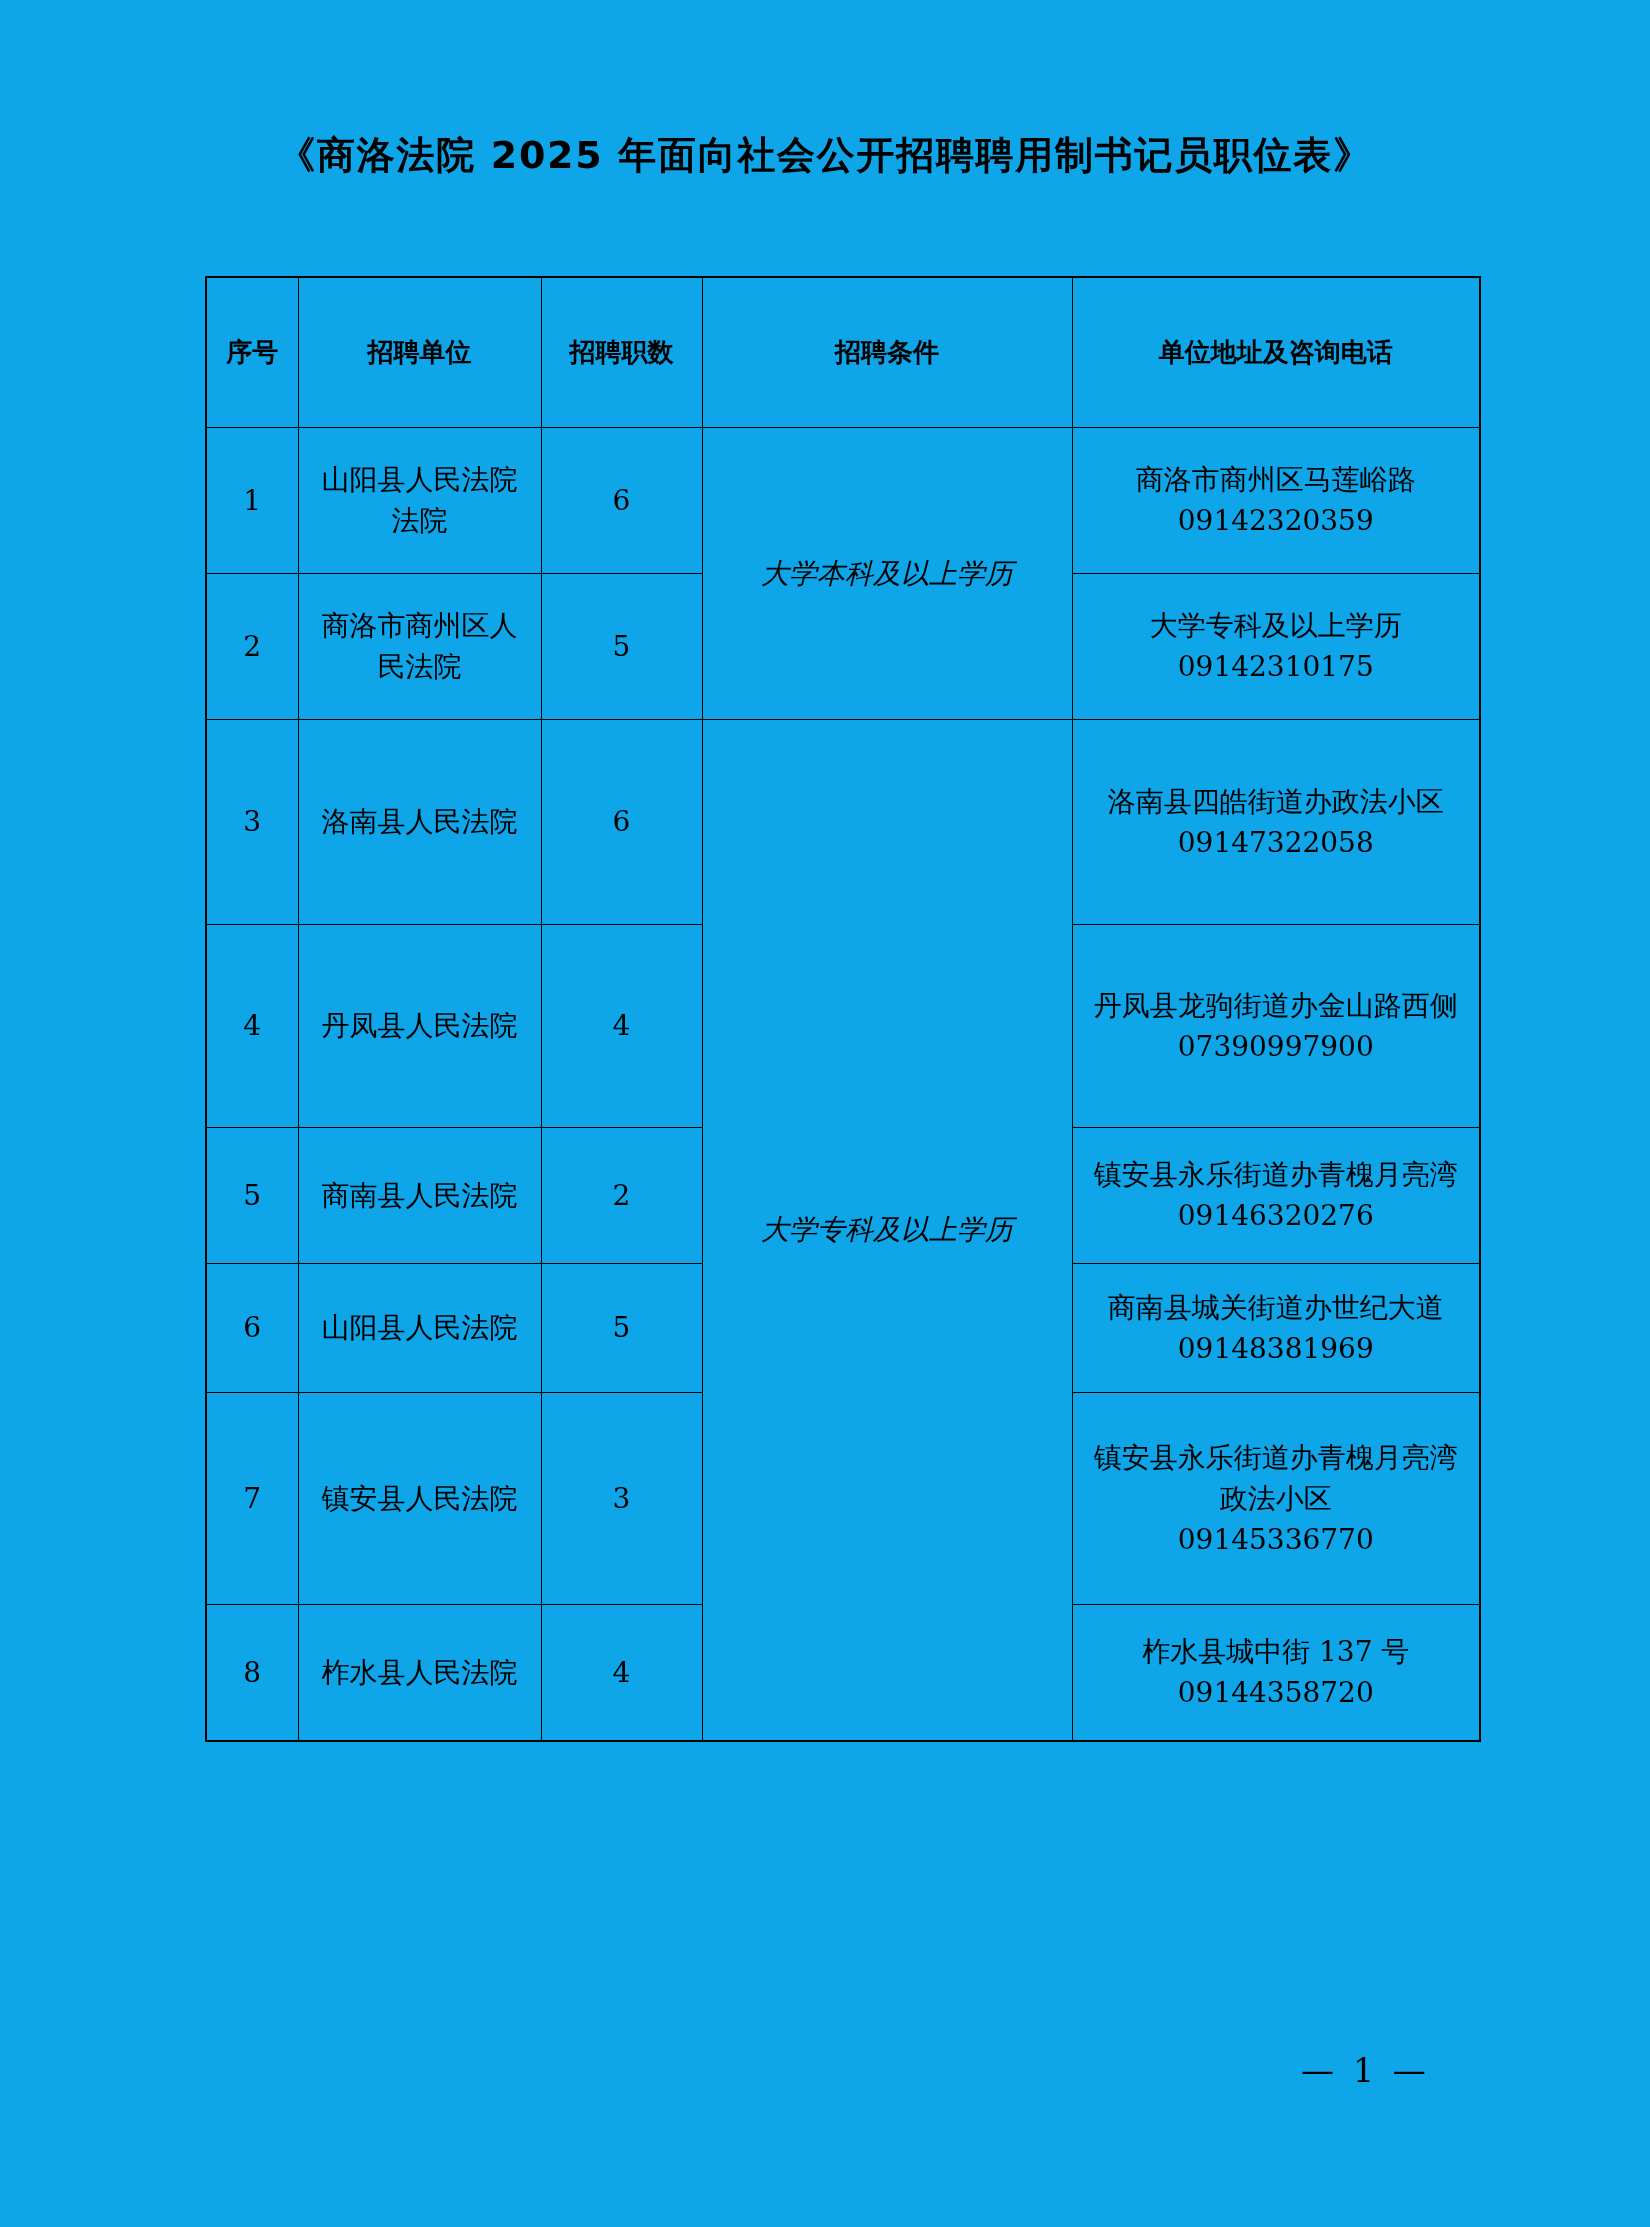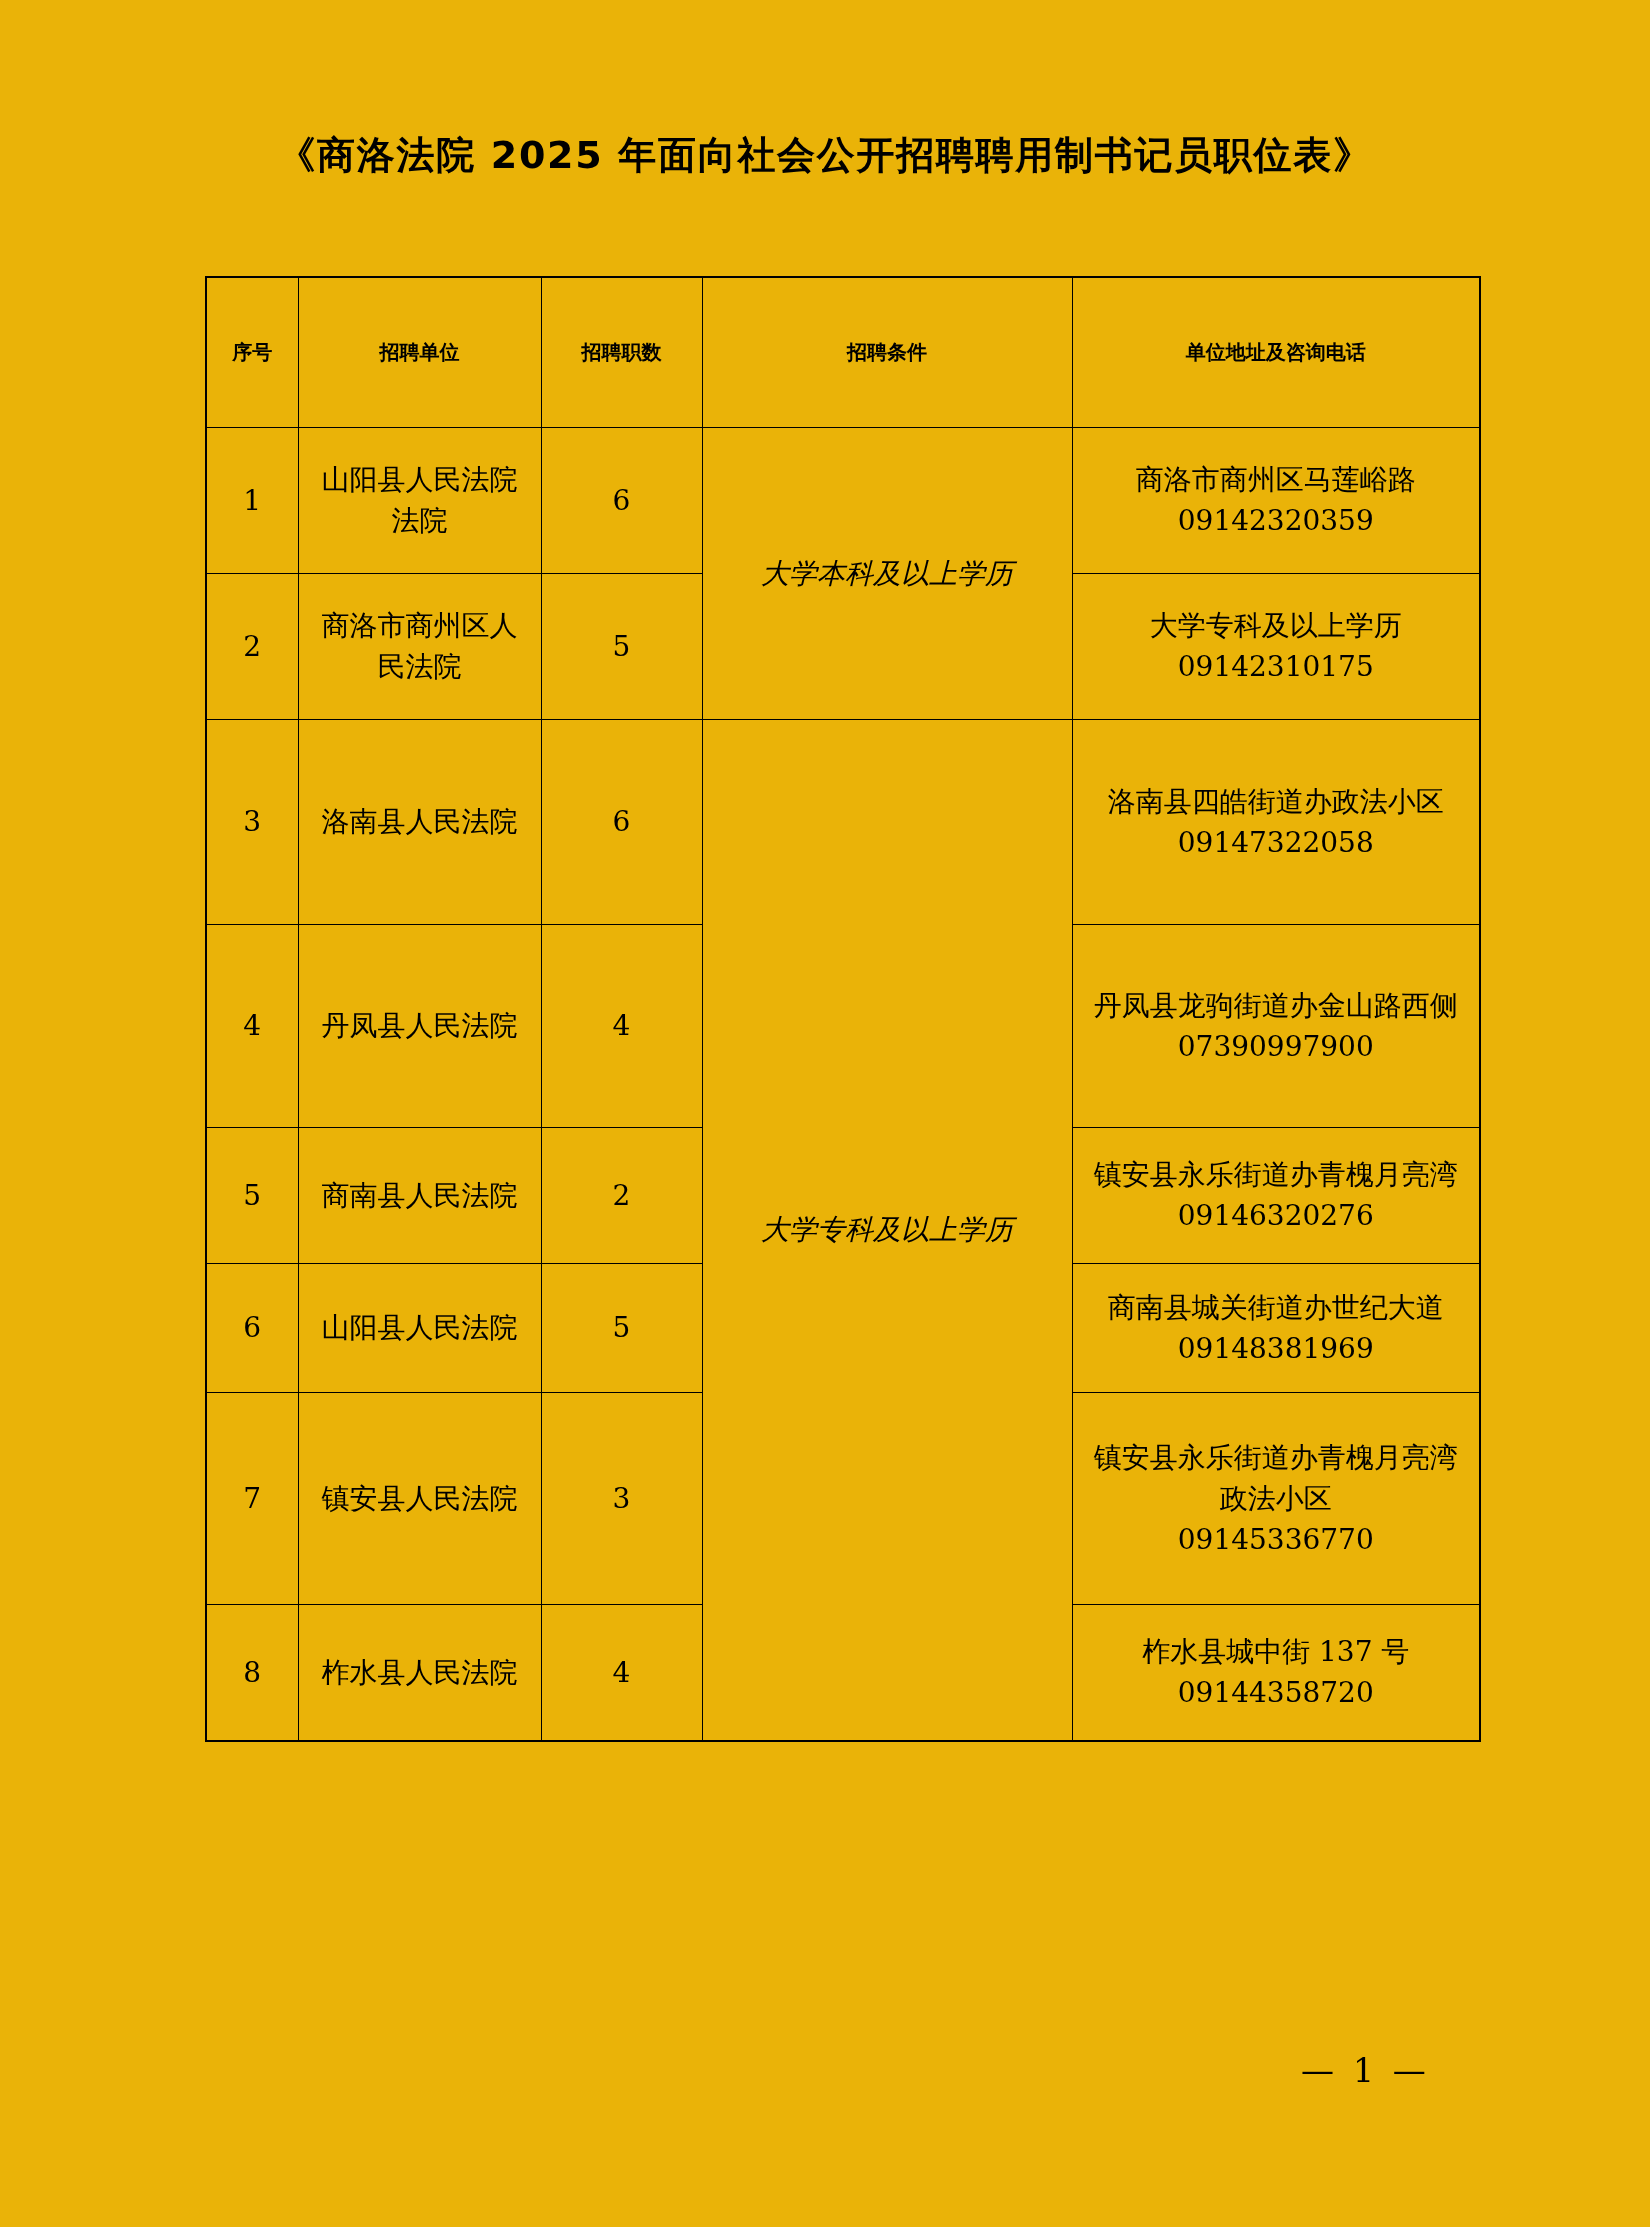--- a/index.html
+++ b/index.html
@@ -1,21 +1,21 @@
 <!DOCTYPE html>
 <html style="font-size:13.3px"><head>
 <meta charset="utf-8">
 <style>
   * { margin: 0; padding: 0; box-sizing: border-box; }
   html, body { background: #ffffff; }
   .page {
     position: relative;
     width: 1650px;
     height: 2227px;
-    background: #eab308;
+    background: #0ea5e9;
     color: #000000;
     font-family: "DejaVu Serif", "Liberation Serif", serif;
     overflow: hidden;
   }
   .doc-title {
     position: absolute;
     top: 130px;
     left: 0;
     width: 100%;
     text-align: center;
@@ -38,21 +38,21 @@
     border: 1.7px solid #000;
     text-align: center;
     vertical-align: middle;
     font-size: 28px;
     line-height: 41px;
     padding: 5px 10px;
     overflow: hidden;
   }
   .job-table th {
     font-weight: bold;
-    font-size: 20px;
+    font-size: 26px;
   }
   .unit-cell, .addr-line { white-space: pre-line; }
   .cond-cell { font-size: 28px; font-style: italic; }
   .page-number {
     position: absolute;
     top: 2051px;
     left: 1245px;
     width: 241px;
     text-align: center;
     font-size: 33px;

